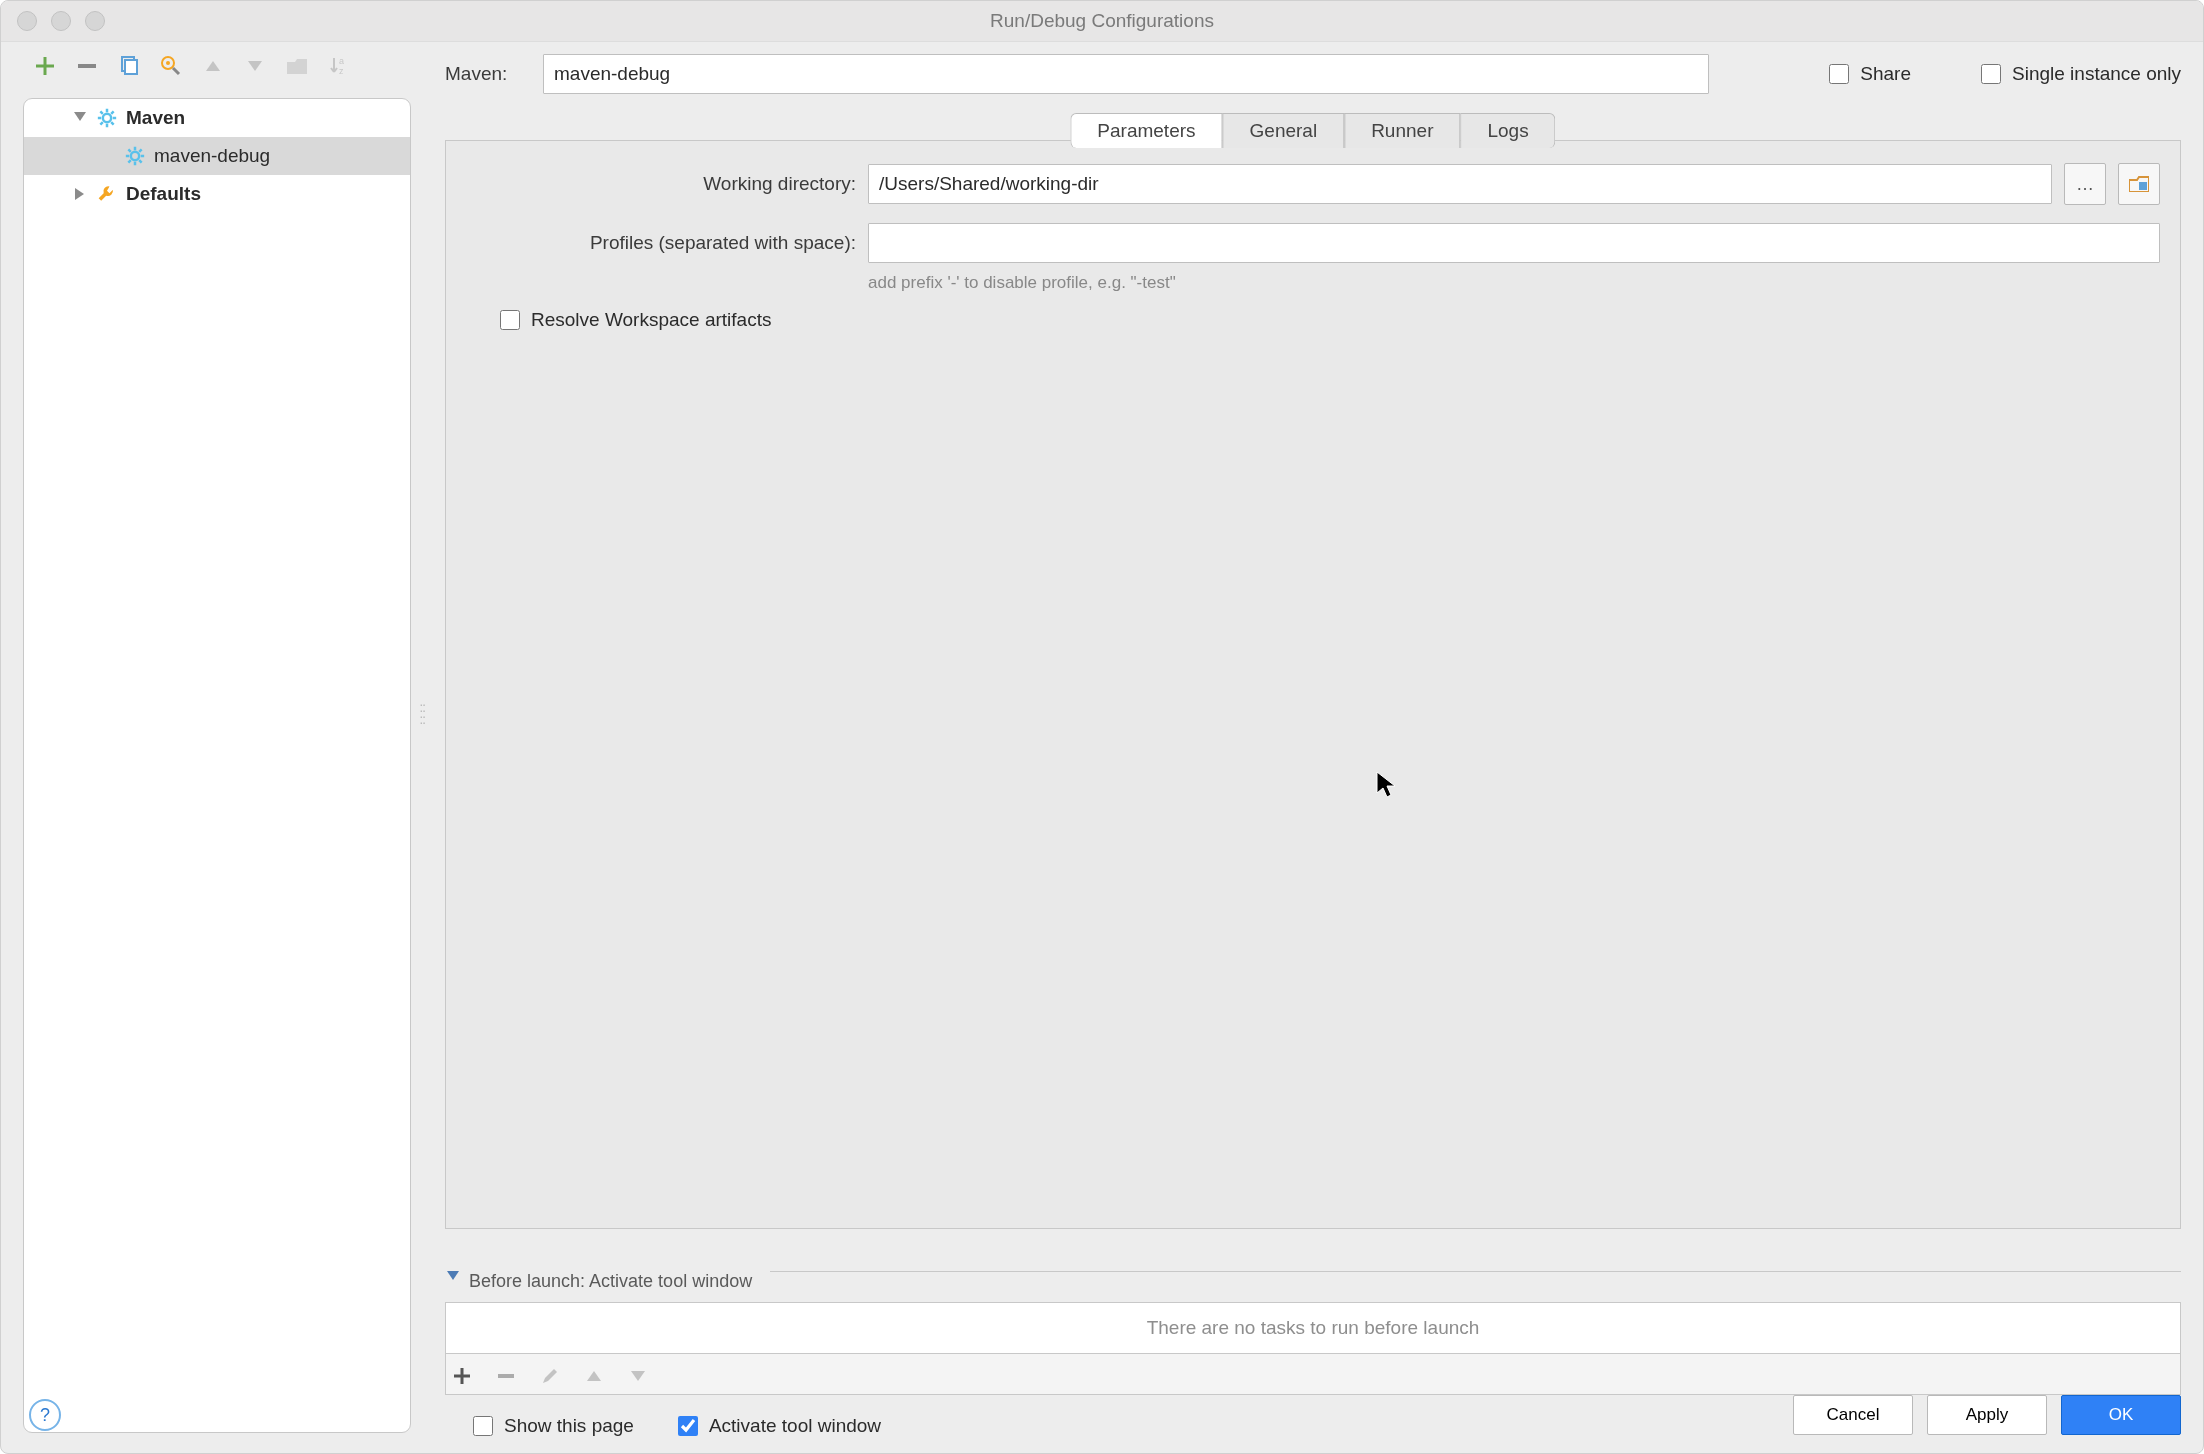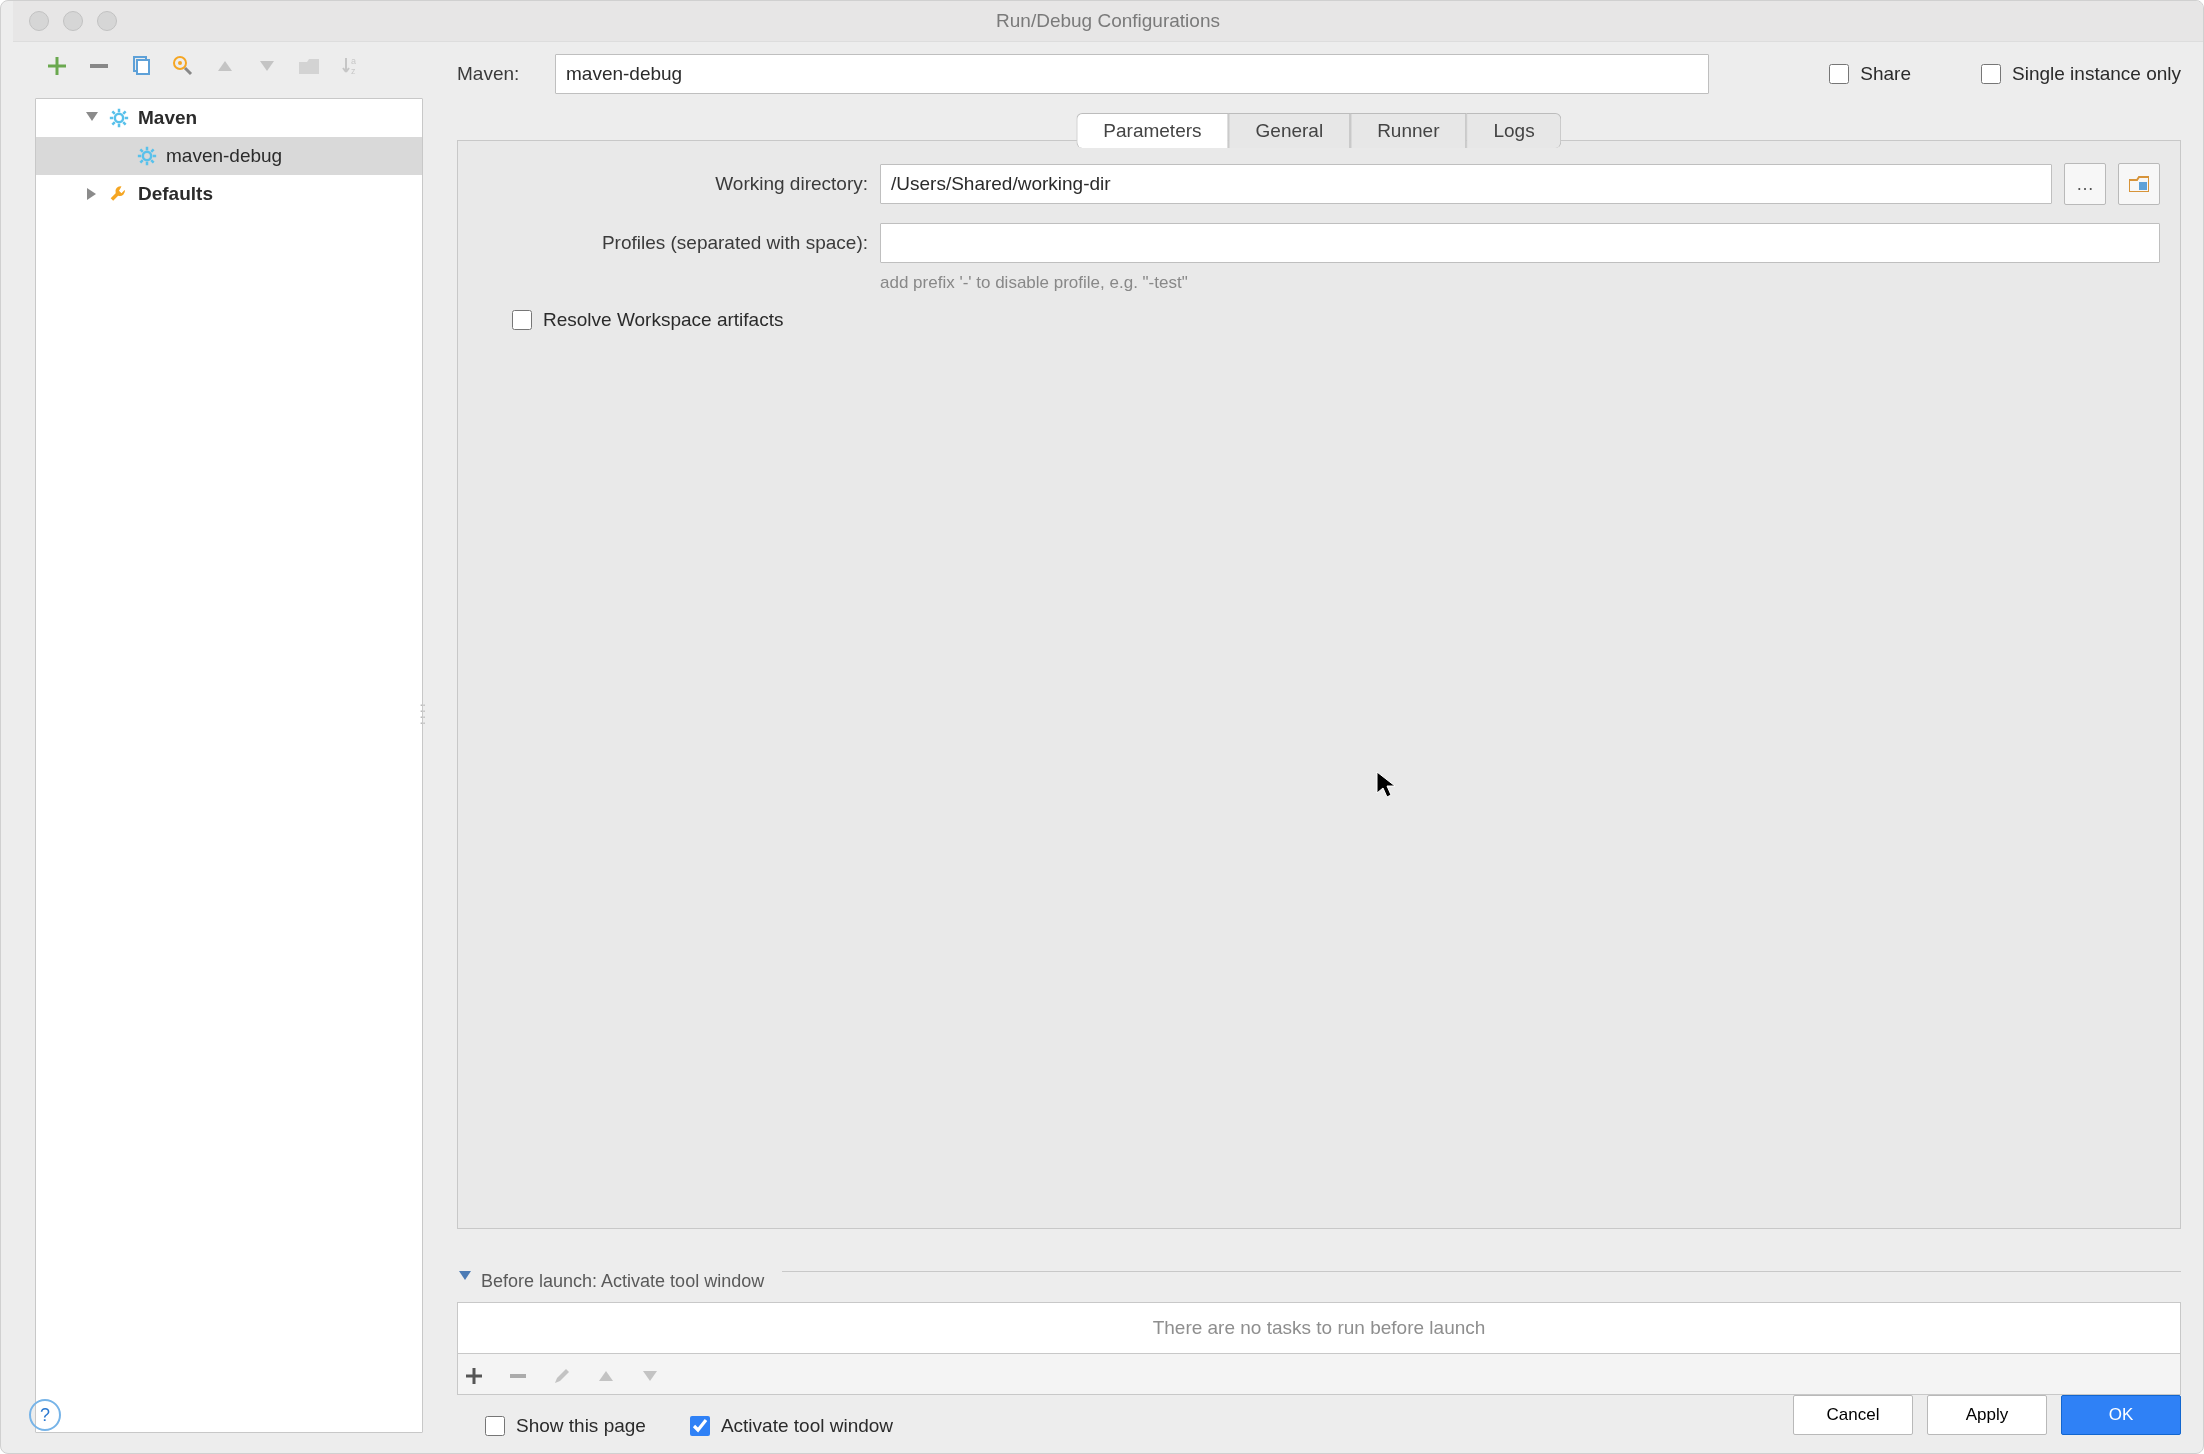--- a/index.html
+++ b/index.html
@@ -35,21 +35,20 @@
     height:1454px;
     box-sizing:border-box;
     background:var(--win-bg);
     border:1px solid var(--win-border);
     border-radius:8px;
     overflow:hidden;
     position:relative;
     display:flex;
     flex-direction:column;
     margin:0 auto;
-    padding-left:12px;
   }
   
   .title-bar{
     height:40px;
     display:flex;
     align-items:center;
     position:relative;
     background:#e7e6e6;
     border-bottom:1px solid #ddd;
   }
@@ -73,21 +72,21 @@
     padding:0 10px 0 30px;
   }
   .tb-btn{width:28px;height:28px;display:flex;align-items:center;justify-content:center;color:#777;}
 
   
   .tree{
     margin:8px 16px 20px 22px;
     flex:1;
     background:#fff;
     border:1px solid var(--panel-border);
-    border-radius:1px;
+    border-radius:9px;
     overflow:auto;
     font-size:19px;
   }
   .tree-row{display:flex;align-items:center;height:38px;gap:8px;padding-left:8px;}
   .tree-row.selected{background:var(--selected-row);}
   .disclosure{width:16px;display:inline-flex;justify-content:center;color:#888;}
   .indent-1{padding-left:48px;}
   .indent-2{padding-left:100px;}
   .node-icon{width:22px;height:22px;display:inline-flex;align-items:center;justify-content:center;}
   .label.bold{font-weight:600;}

